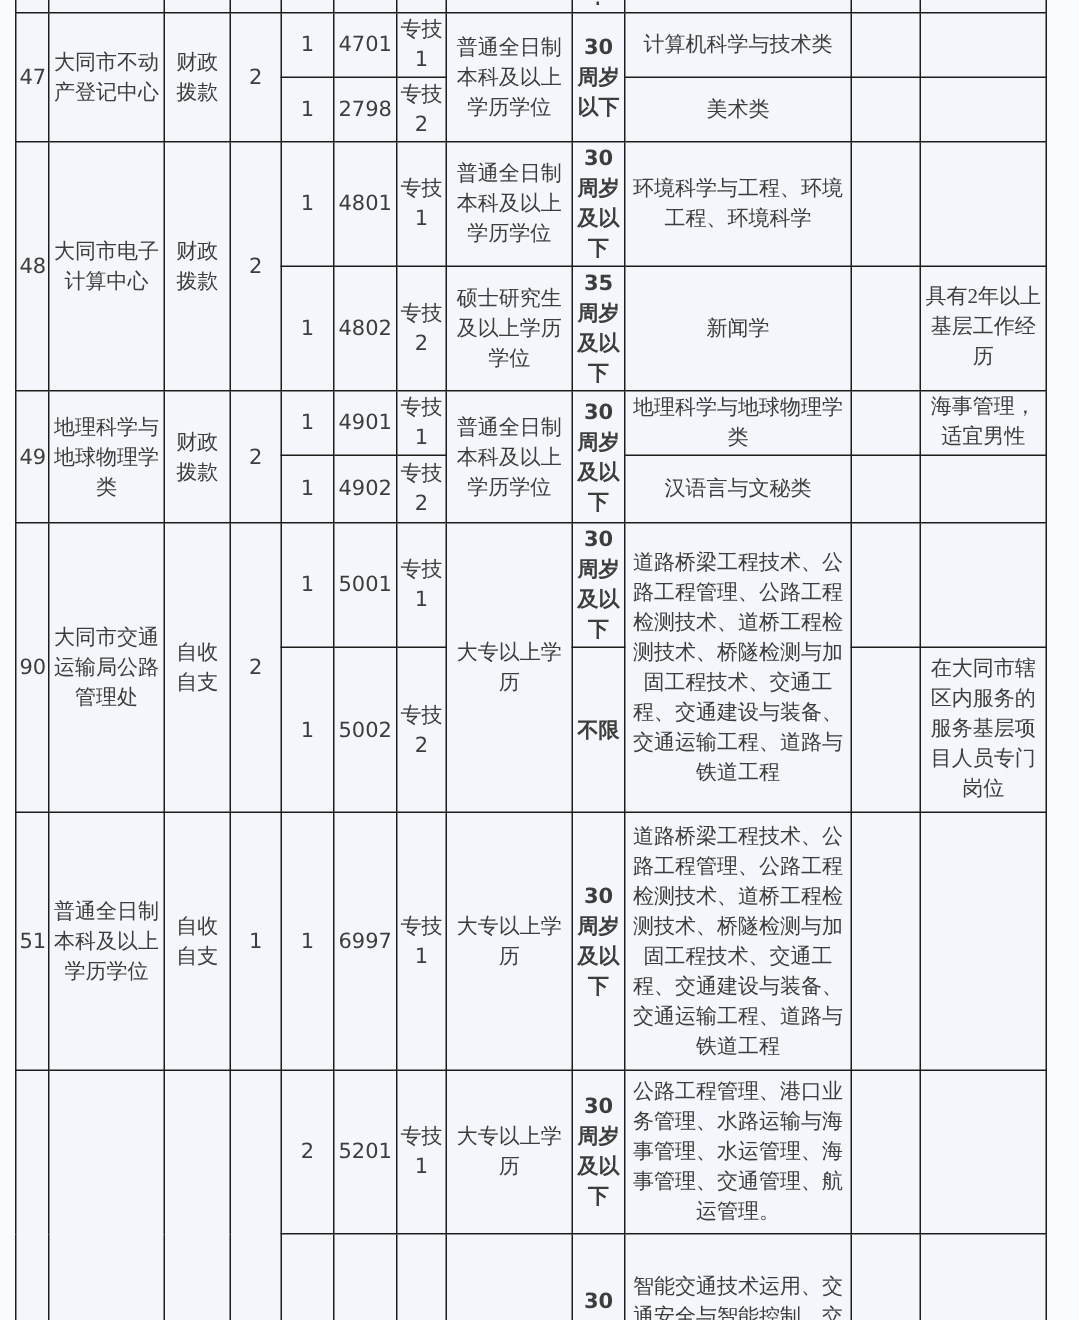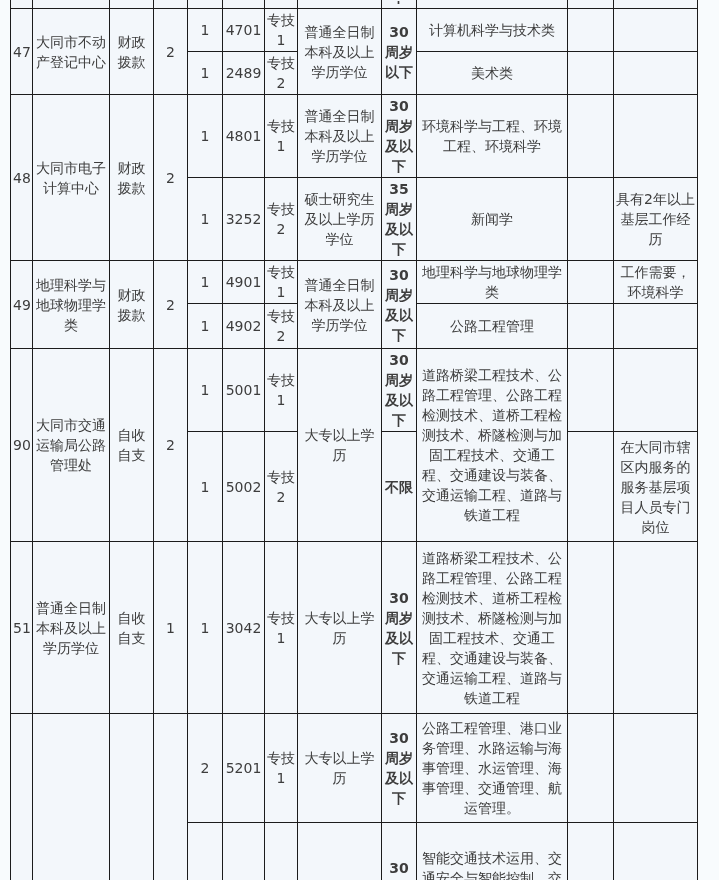--- a/index.html
+++ b/index.html
@@ -31,21 +31,21 @@
     vertical-align: middle;
     text-align: center;
     padding: 1px 2px;
     overflow: hidden;
     word-break: normal;
     line-break: auto;
   }
   td.c-idx   { border-right-color: #a8aeb6; padding: 1px 0; }
   td.c-unit  { text-align: left; margin-left: 38px; }
   td.c-major { text-align: left; }
-  td.c-remark{ text-align: left; }
+  td.c-remark{ text-align: left; font-family: Liberation Serif, serif; }
   td.c-age   { padding: 1px 0; font-weight: bold; }
   td.c-count, td.c-total, td.c-code { padding: 1px 0; }
   td.ta-left { text-align: left; }
 
   tr.r0  { height: 8px;   }
   tr.r1  { height: 43px;  }
   tr.r2  { height: 43px;  }
   tr.r3  { height: 66px;  }
   tr.r4  { height: 66px;  }
   tr.r5  { height: 42px;  }
@@ -110,21 +110,21 @@
       <td class="c-type">专技1</td>
       <td class="c-edu" rowspan="2">普通全日制本科及以上学历学位</td>
       <td class="c-age" rowspan="2">30周岁以下</td>
       <td class="c-major">计算机科学与技术类</td>
       <td class="c-extra"></td>
       <td class="c-remark"></td>
     </tr>
 
     <tr class="r2">
       <td class="c-count">1</td>
-      <td class="c-code">2489</td>
+      <td class="c-code">2798</td>
       <td class="c-type">专技2</td>
       <td class="c-major">美术类</td>
       <td class="c-extra"></td>
       <td class="c-remark"></td>
     </tr>
 
     <tr class="r3">
       <td class="c-idx" rowspan="2">48</td>
       <td class="c-unit" rowspan="2">大同市电子计算中心</td>
       <td class="c-funding" rowspan="2">财政拨款</td>
@@ -134,49 +134,49 @@
       <td class="c-type">专技1</td>
       <td class="c-edu">普通全日制本科及以上学历学位</td>
       <td class="c-age">30周岁及以下</td>
       <td class="c-major">环境科学与工程、环境工程、环境科学</td>
       <td class="c-extra"></td>
       <td class="c-remark"></td>
     </tr>
 
     <tr class="r4">
       <td class="c-count">1</td>
-      <td class="c-code">3252</td>
+      <td class="c-code">4802</td>
       <td class="c-type">专技2</td>
       <td class="c-edu">硕士研究生及以上学历学位</td>
       <td class="c-age">35周岁及以下</td>
       <td class="c-major">新闻学</td>
       <td class="c-extra"></td>
       <td class="c-remark">具有2年以上基层工作经历</td>
     </tr>
 
     <tr class="r5">
       <td class="c-idx" rowspan="2">49</td>
       <td class="c-unit" rowspan="2">地理科学与地球物理学类</td>
       <td class="c-funding" rowspan="2">财政拨款</td>
       <td class="c-total" rowspan="2">2</td>
       <td class="c-count">1</td>
       <td class="c-code">4901</td>
       <td class="c-type">专技1</td>
       <td class="c-edu" rowspan="2">普通全日制本科及以上学历学位</td>
       <td class="c-age" rowspan="2">30周岁及以下</td>
       <td class="c-major">地理科学与地球物理学类</td>
       <td class="c-extra"></td>
-      <td class="c-remark">工作需要，环境科学</td>
+      <td class="c-remark">海事管理，适宜男性</td>
     </tr>
 
     <tr class="r6">
       <td class="c-count">1</td>
       <td class="c-code">4902</td>
       <td class="c-type">专技2</td>
-      <td class="c-major">公路工程管理</td>
+      <td class="c-major">汉语言与文秘类</td>
       <td class="c-extra"></td>
       <td class="c-remark"></td>
     </tr>
 
     <tr class="r7">
       <td class="c-idx" rowspan="2">90</td>
       <td class="c-unit" rowspan="2">大同市交通运输局公路管理处</td>
       <td class="c-funding" rowspan="2">自收自支</td>
       <td class="c-total" rowspan="2">2</td>
       <td class="c-count">1</td>
@@ -197,21 +197,21 @@
       <td class="c-extra"></td>
       <td class="c-remark">在大同市辖区内服务的服务基层项目人员专门岗位</td>
     </tr>
 
     <tr class="r9">
       <td class="c-idx">51</td>
       <td class="c-unit">普通全日制本科及以上学历学位</td>
       <td class="c-funding">自收自支</td>
       <td class="c-total">1</td>
       <td class="c-count">1</td>
-      <td class="c-code">3042</td>
+      <td class="c-code">6997</td>
       <td class="c-type">专技1</td>
       <td class="c-edu">大专以上学历</td>
       <td class="c-age">30周岁及以下</td>
       <td class="c-major">道路桥梁工程技术、公路工程管理、公路工程检测技术、道桥工程检测技术、桥隧检测与加固工程技术、交通工程、交通建设与装备、交通运输工程、道路与铁道工程</td>
       <td class="c-extra"></td>
       <td class="c-remark"></td>
     </tr>
 
     <tr class="r10">
       <td class="c-idx" rowspan="2"></td>

